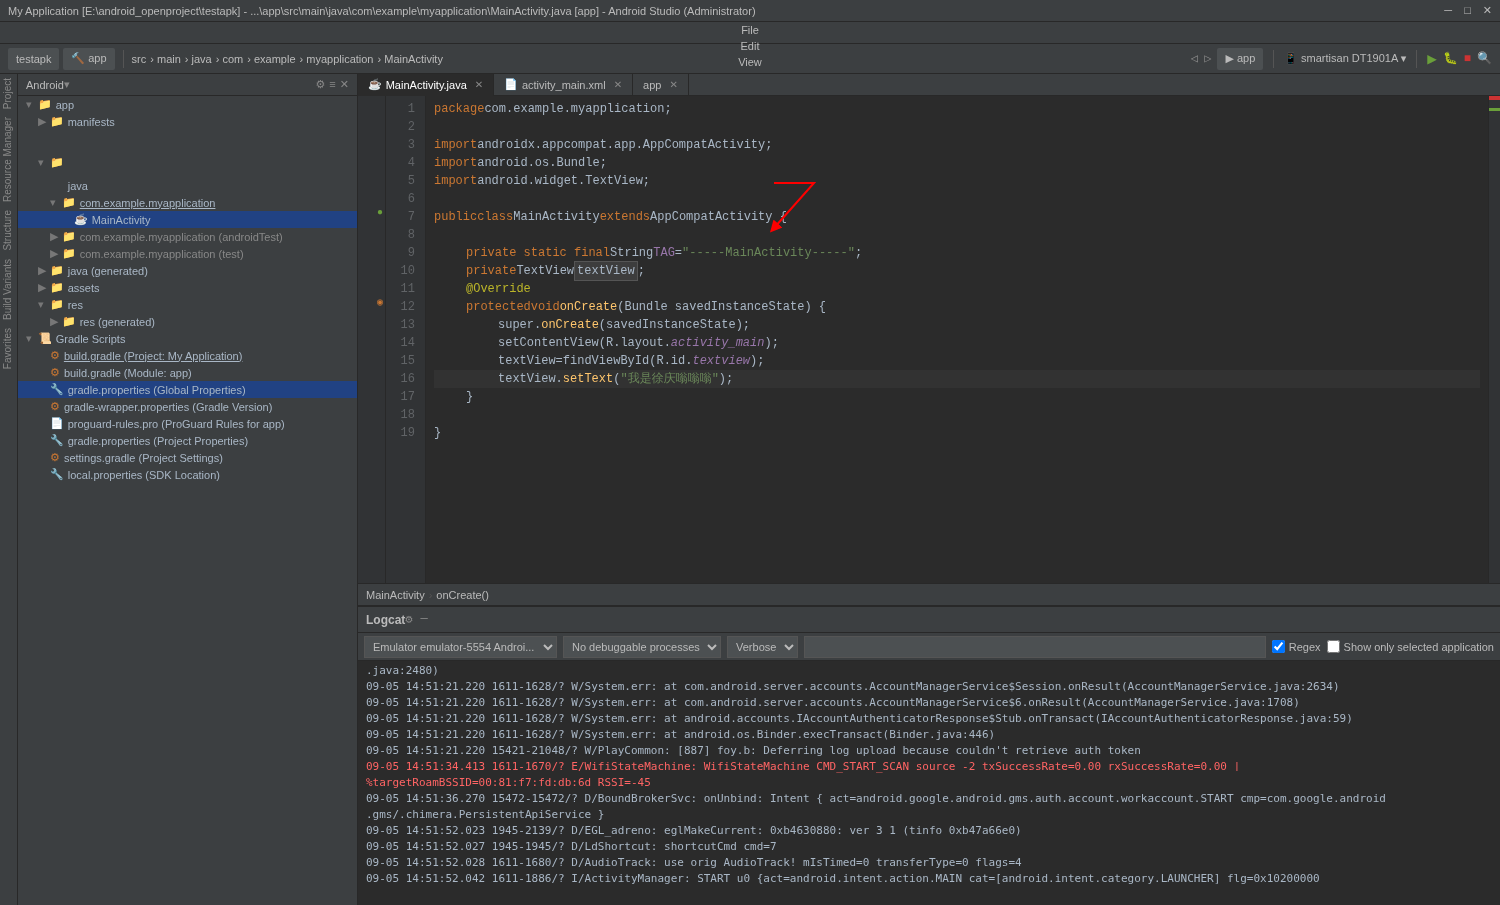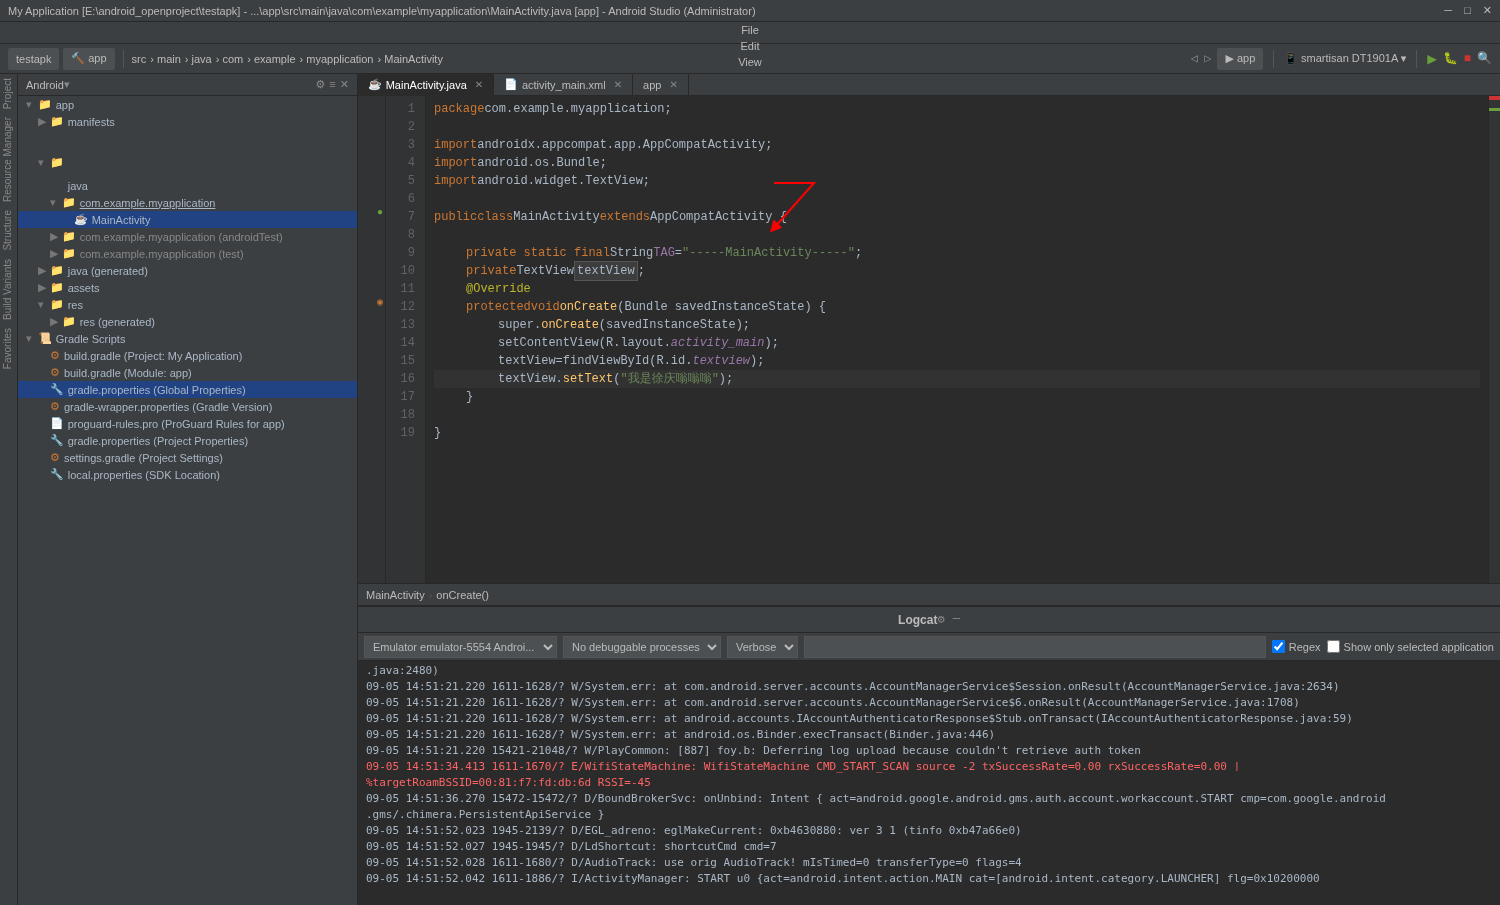--- a/index.html
+++ b/index.html
@@ -49,21 +49,21 @@
     .kw-extends { color: #cc7832; }
     .kw-package { color: #cc7832; }
     .kw-plain { color: #a9b7c6; }
     .highlight-box { background: #3d3d3d; border: 1px solid #555; padding: 0 2px; }
 
     
     .editor-breadcrumb { height: 22px; background: #3c3f41; border-top: 1px solid #282828; display: flex; align-items: center; padding: 0 8px; font-size: 11px; font-family: Arial, sans-serif; color: #bbbbbb; }
 
     
     .logcat-panel { height: 300px; background: #2b2b2b; border-top: 2px solid #282828; display: flex; flex-direction: column; }
-    .logcat-header { background: #3c3f41; height: 26px; display: flex; align-items: center; padding: 0 8px; border-bottom: 1px solid #282828; justify-content: center; }
+    .logcat-header { background: #3c3f41; height: 26px; display: flex; align-items: center; padding: 0 8px; border-bottom: 1px solid #282828; justify-content: flex-start; }
     .logcat-title { color: #bbbbbb; font-size: 12px; font-family: Arial, sans-serif; font-weight: bold; }
     .logcat-toolbar { background: #3c3f41; height: 28px; display: flex; align-items: center; padding: 0 6px; border-bottom: 1px solid #282828; gap: 6px; }
     .logcat-select { background: #4c5052; border: 1px solid #555; color: #bbbbbb; font-size: 11px; height: 22px; padding: 0 4px; }
     .logcat-input { background: #4c5052; border: 1px solid #555; color: #bbbbbb; font-size: 11px; height: 22px; padding: 0 6px; flex: 1; }
     .logcat-checkbox { color: #bbbbbb; font-size: 11px; font-family: Arial, sans-serif; display: flex; align-items: center; gap: 4px; }
     .logcat-content { flex: 1; overflow-y: auto; padding: 2px 0; font-size: 11px; line-height: 16px; }
     .log-line { padding: 0 8px; white-space: nowrap; font-family: 'Consolas', monospace; height: 16px; display: flex; align-items: center; }
     .log-warn { color: #a9b7c6; }
     .log-error { color: #ff6464; }
     .log-info { color: #a9b7c6; }
@@ -223,21 +223,21 @@
     <div class="tree-item">
       <span class="tree-indent" style="width:4px;"></span>
       <span class="tree-arrow">▾</span>
       <span class="tree-icon" style="color:#e8bf6a;">📜</span>
       <span style="color:#a9b7c6;">Gradle Scripts</span>
     </div>
     <div class="tree-item">
       <span class="tree-indent" style="width:16px;"></span>
       <span class="tree-arrow"> </span>
       <span class="tree-icon" style="color:#cc7832;">⚙</span>
-      <span style="color:#a9b7c6;">build.gradle (Project: My Application)</span>
+      <span style="color:#a9b7c6;text-decoration:underline;">build.gradle (Project: My Application)</span>
     </div>
     <div class="tree-item">
       <span class="tree-indent" style="width:16px;"></span>
       <span class="tree-arrow"> </span>
       <span class="tree-icon" style="color:#cc7832;">⚙</span>
       <span style="color:#a9b7c6;">build.gradle (Module: app)</span>
     </div>
     <div class="tree-item highlighted">
       <span class="tree-indent" style="width:16px;"></span>
       <span class="tree-arrow"> </span>

